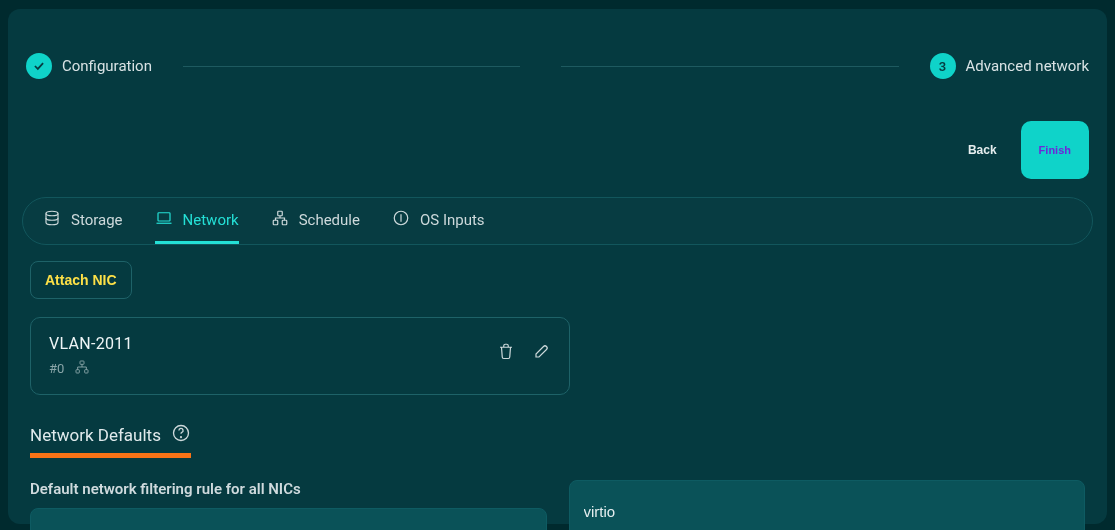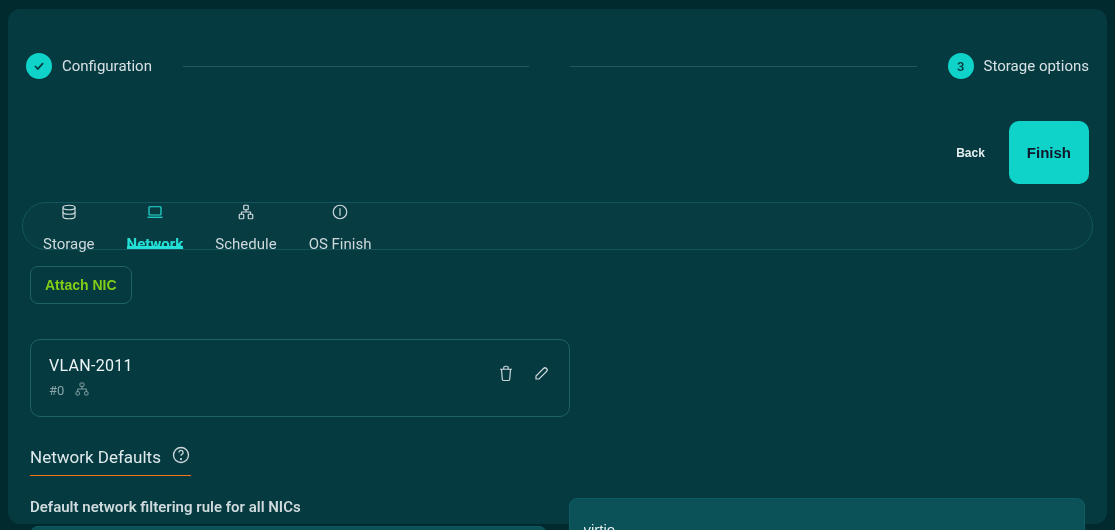--- a/index.html
+++ b/index.html
@@ -61,22 +61,22 @@
       color: #e6eeef;
       font-size: 12px;
       font-weight: 600;
       padding: 10px 14px;
       background: transparent;
       border: none;
       cursor: pointer;
     }
     .btn-finish {
       background: #0fd3c9;
-      color: #0f172a;
-      font-size: 15px;
+      color: #6d28d9;
+      font-size: 11px;
       font-weight: 700;
       padding: 23px 18px;
       border: none;
       border-radius: 10px;
       cursor: pointer;
     }
     
     .tabbar {
       margin: 0 14px;
       background: #073c42;
@@ -89,42 +89,40 @@
       gap: 32px;
     }
     .tab {
       display: flex;
       align-items: center;
       gap: 10px;
       color: #cdd9db;
       font-size: 15px;
       cursor: pointer;
       border-bottom: 3px solid transparent;
-      flex-direction: column;
     }
     .tab.active {
       color: #24e0d6;
       border-bottom: 3px solid #24e0d6;
-      font-weight: bold;
     }
     .tab svg { width: 18px; height: 18px; stroke: currentColor; fill: none; stroke-width: 1.6; }
     
     .body { padding: 16px 22px 0 22px; }
     .attach-btn {
       background: transparent;
       border: 1px solid #1e6268;
-      color: #84cc16;
+      color: #fde047;
       font-size: 14px;
       font-weight: 600;
       border-radius: 8px;
       padding: 10px 14px;
       cursor: pointer;
     }
     .nic-card {
-      margin-top: 35px;
+      margin-top: 18px;
       width: 540px;
       border: 1px solid #1e6268;
       border-radius: 10px;
       padding: 16px 18px;
       display: flex;
       align-items: flex-start;
       justify-content: space-between;
     }
     .nic-title { font-size: 16px; color: #eef5f6; letter-spacing: 0.3px; }
     .nic-sub { display: flex; align-items: center; gap: 10px; margin-top: 6px; color: #8aa6a9; font-size: 13px; }
@@ -132,21 +130,21 @@
     .nic-actions { display: flex; gap: 18px; align-items: center; padding-top: 8px; }
     .nic-actions svg { width: 18px; height: 18px; stroke: #cdd9db; fill: none; stroke-width: 1.6; cursor: pointer; }
     .section-heading {
       margin-top: 28px;
       display: inline-flex;
       align-items: center;
       gap: 10px;
       font-size: 17px;
       color: #e0eaec;
       padding-bottom: 6px;
-      border-bottom: 1px solid #f97316;
+      border-bottom: 5px solid #f97316;
     }
     .section-heading svg { width: 20px; height: 20px; stroke: #cdd9db; fill: none; stroke-width: 1.6; cursor: pointer; }
     .fields-row { display: flex; gap: 22px; margin-top: 22px; }
     .field { flex: 1; }
     .field-label { font-size: 15px; font-weight: 600; color: #cfdadd; margin-bottom: 10px; display: block; }
     .field-input {
       width: 100%;
       background: #0a5258;
       border: 1px solid #0e5b62;
       border-radius: 8px;
@@ -167,21 +165,21 @@
         <svg viewBox="0 0 24 24">
             <polyline points="5 12 10 17 19 7"></polyline>
           </svg>
       </span>
       <span class="step-label">Configuration</span>
     </div>
     <div class="step-line"></div>
     <div class="step-line"></div>
     <div class="step">
       <span class="step-circle step-num">3</span>
-      <span class="step-label">Storage options</span>
+      <span class="step-label">Advanced network</span>
     </div>
   </div>
 
   <div class="actions">
     <button class="btn-back">Back</button>
     <button class="btn-finish">Finish</button>
   </div>
 
   <div class="tabbar">
     <div class="tab">
@@ -214,21 +212,21 @@
       </span>
       <span>Schedule</span>
     </div>
     <div class="tab">
       <span>
         <svg viewBox="0 0 24 24">
             <circle cx="12" cy="12" r="9"></circle>
             <path d="M12 7v10"></path>
           </svg>
       </span>
-      <span>OS Finish</span>
+      <span>OS Inputs</span>
     </div>
   </div>
 
   <div class="body">
     <button class="attach-btn">Attach NIC</button>
 
     <div class="nic-card">
       <div>
         <div class="nic-title">VLAN-2011</div>
         <div class="nic-sub">

